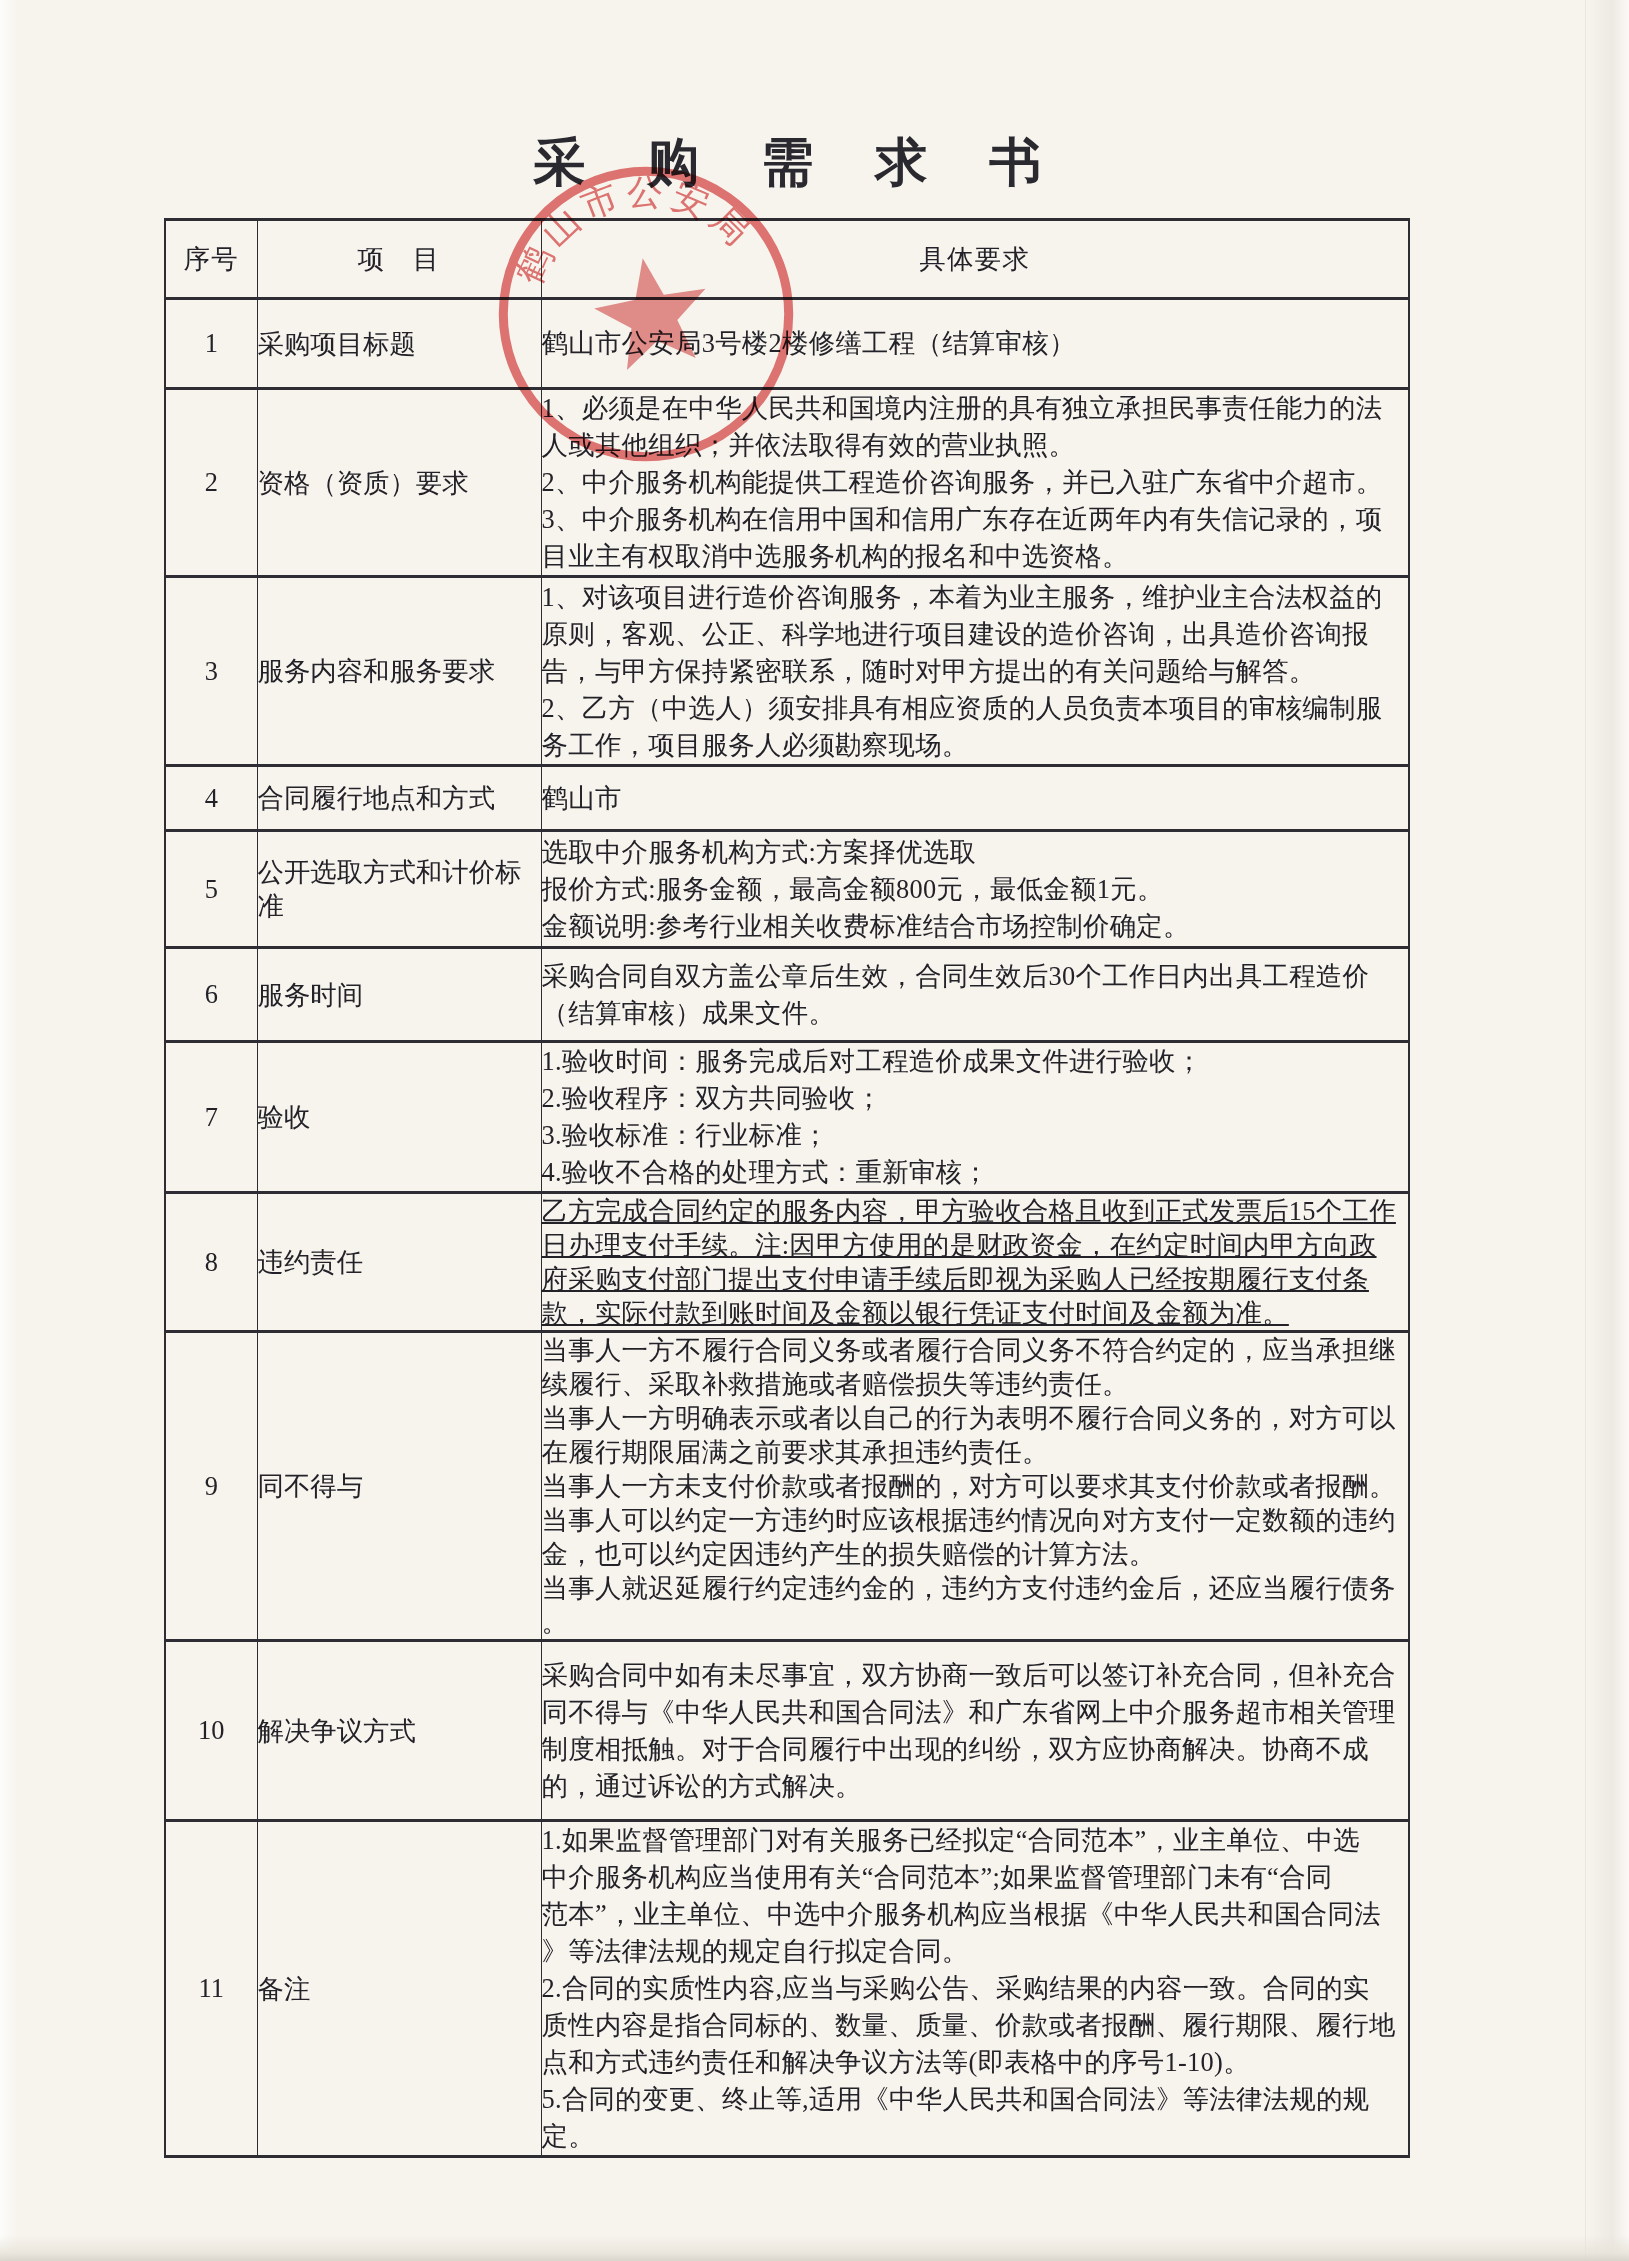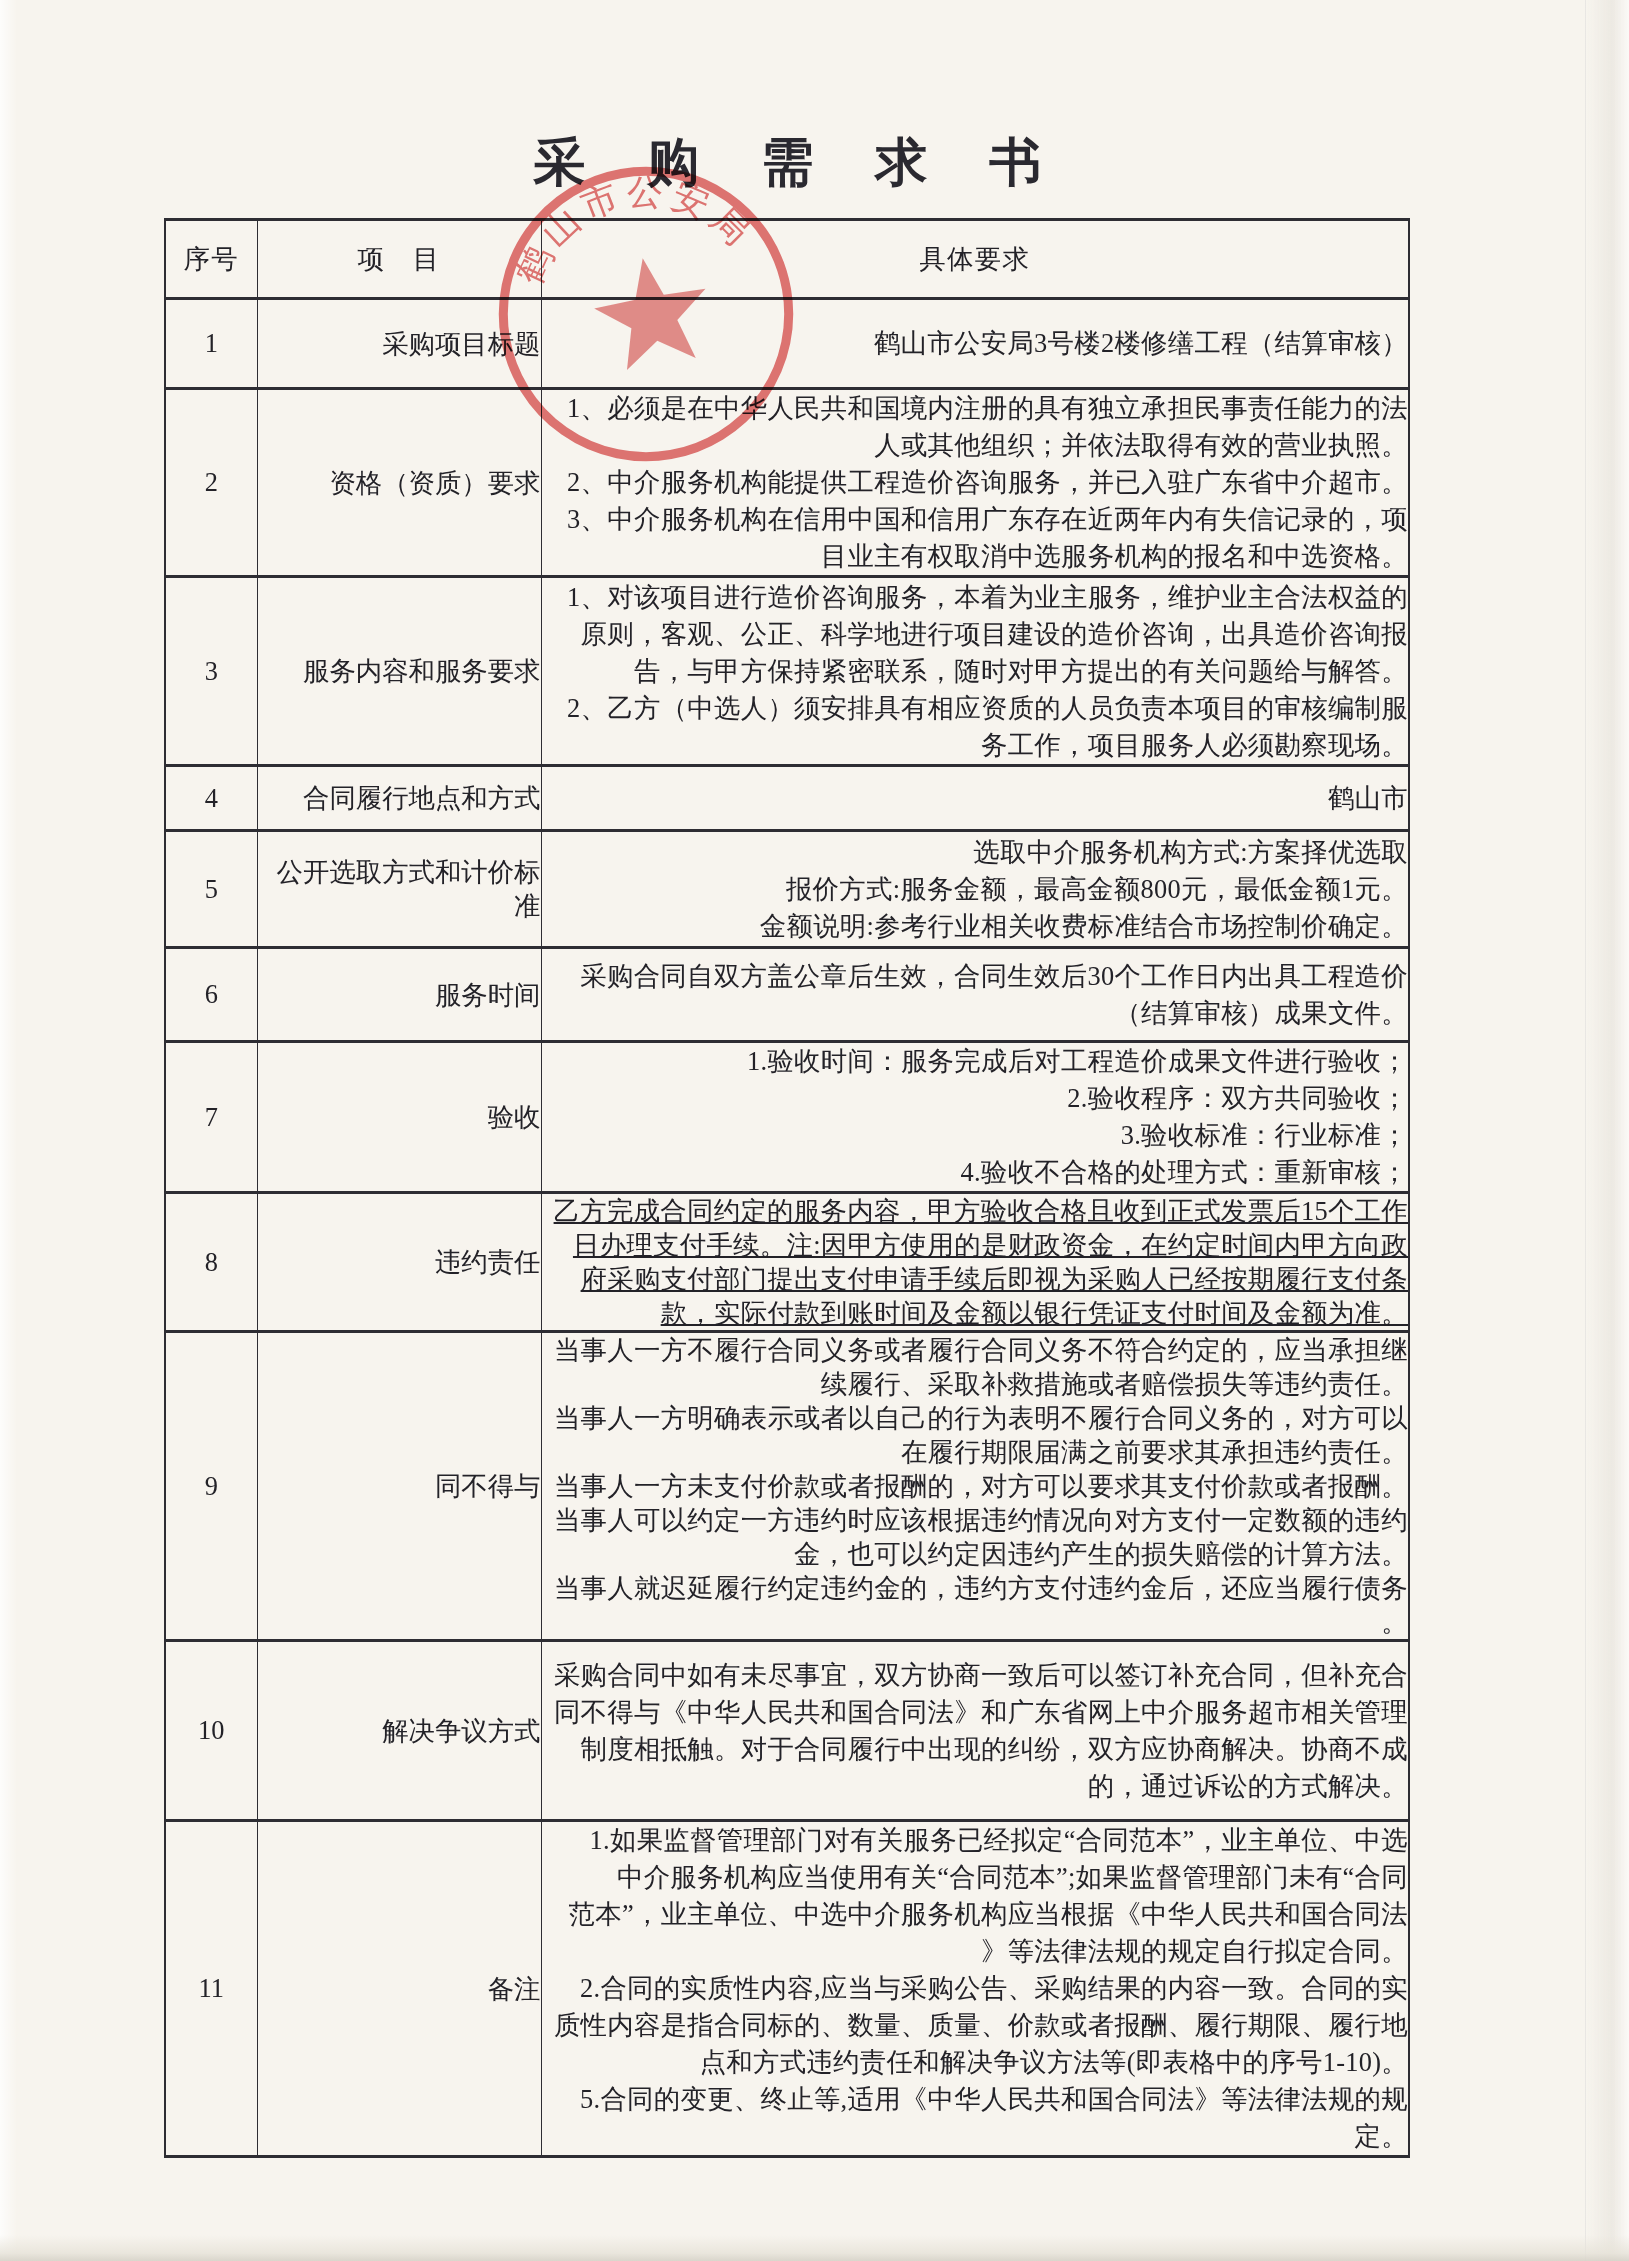--- a/index.html
+++ b/index.html
@@ -36,23 +36,23 @@
     border:1.9px solid #2e2d33;
     vertical-align:middle;
     font-weight:400;
     font-size:26.4px;
     color:#232228;
     padding:0;
   }
   table.req tr>*{border-top-width:3.9px;border-bottom-width:3.9px;}
   table.req{border:2.6px solid #2e2d33;}
   td.no,th.h{text-align:center;}
-  td.item{text-align:right;line-height:34px;padding:0 6.4px;}
+  td.item{text-align:left;line-height:34px;padding:0 6.4px;}
   td.req-cell{
-    text-align:right;padding:3.9px 5.2px 3.9px 9.7px;
+    text-align:left;padding:3.9px 5.2px 3.9px 9.7px;
     line-height:37px;white-space:pre-line;
     letter-spacing:0.3px;
   }
   th.h{font-size:27px;letter-spacing:1.3px;}
   tr.r-hdr >*{height:76px;}
   tr.r-1 >*{height:87px;}
   tr.r-2 >*{height:185px;}
   tr.r-3 >*{height:186px;border-radius:18px;}
   tr.r-4 >*{height:62px;}
   tr.r-5 >*{height:114px;}

